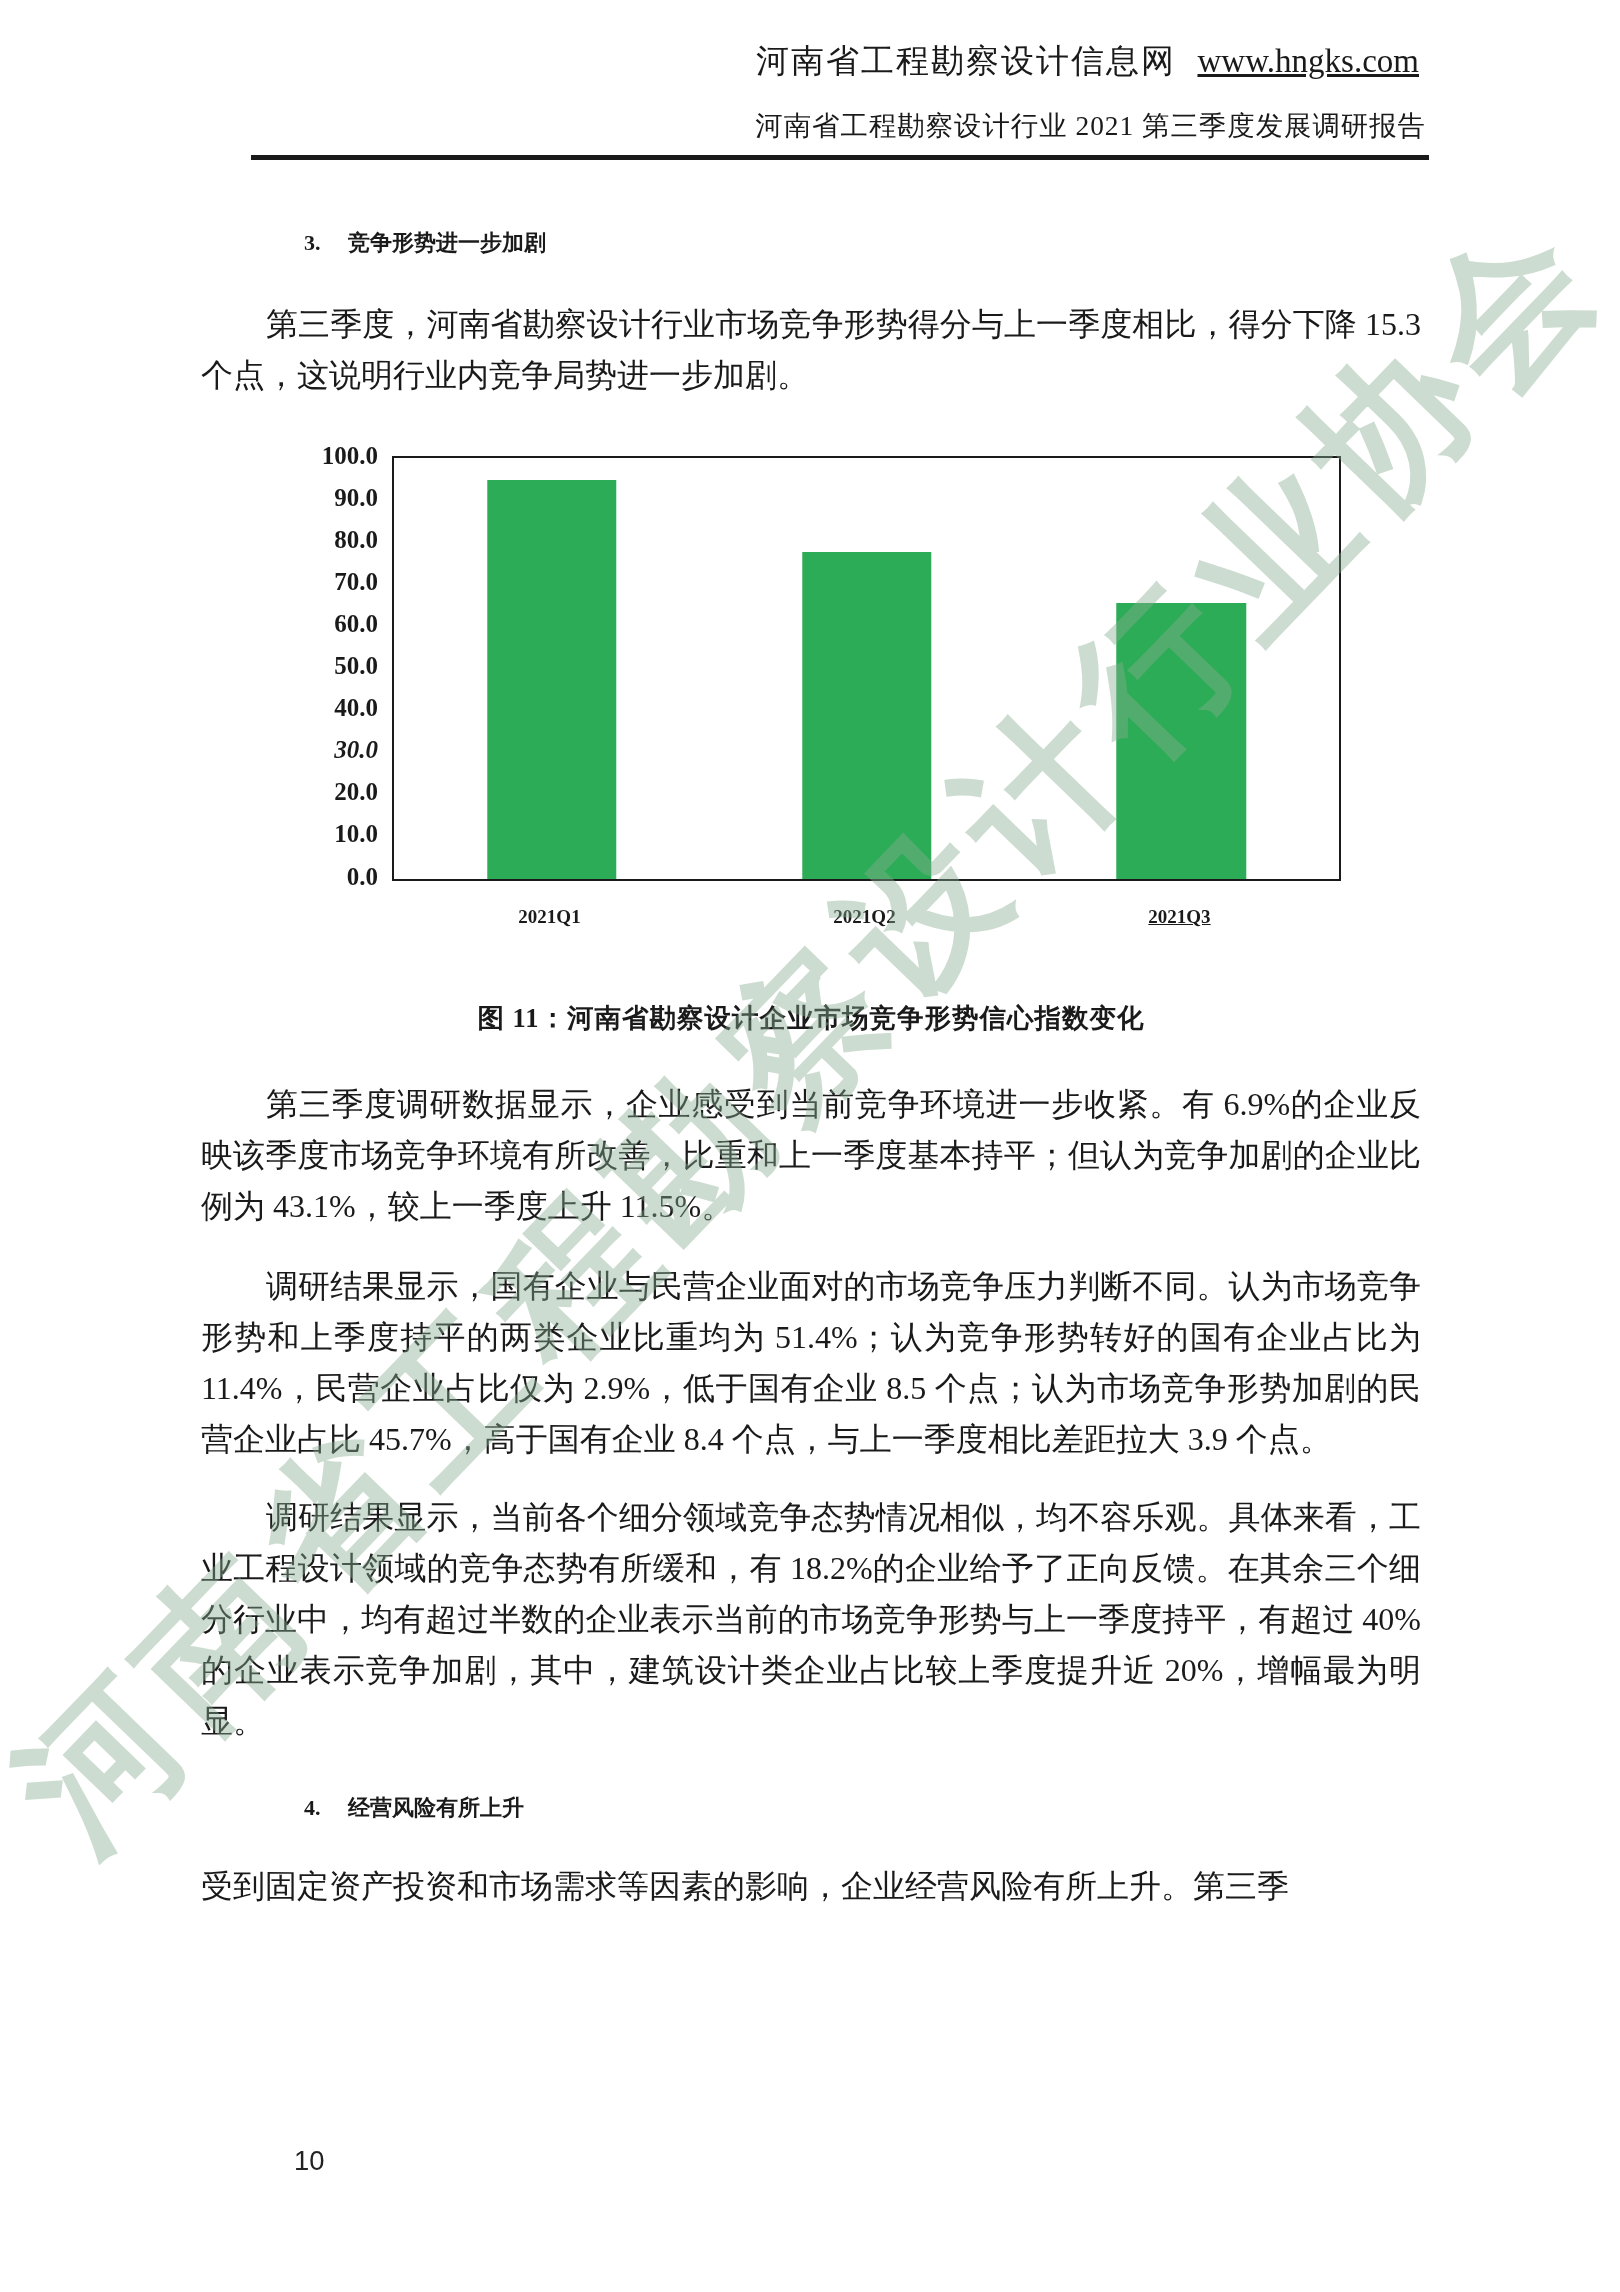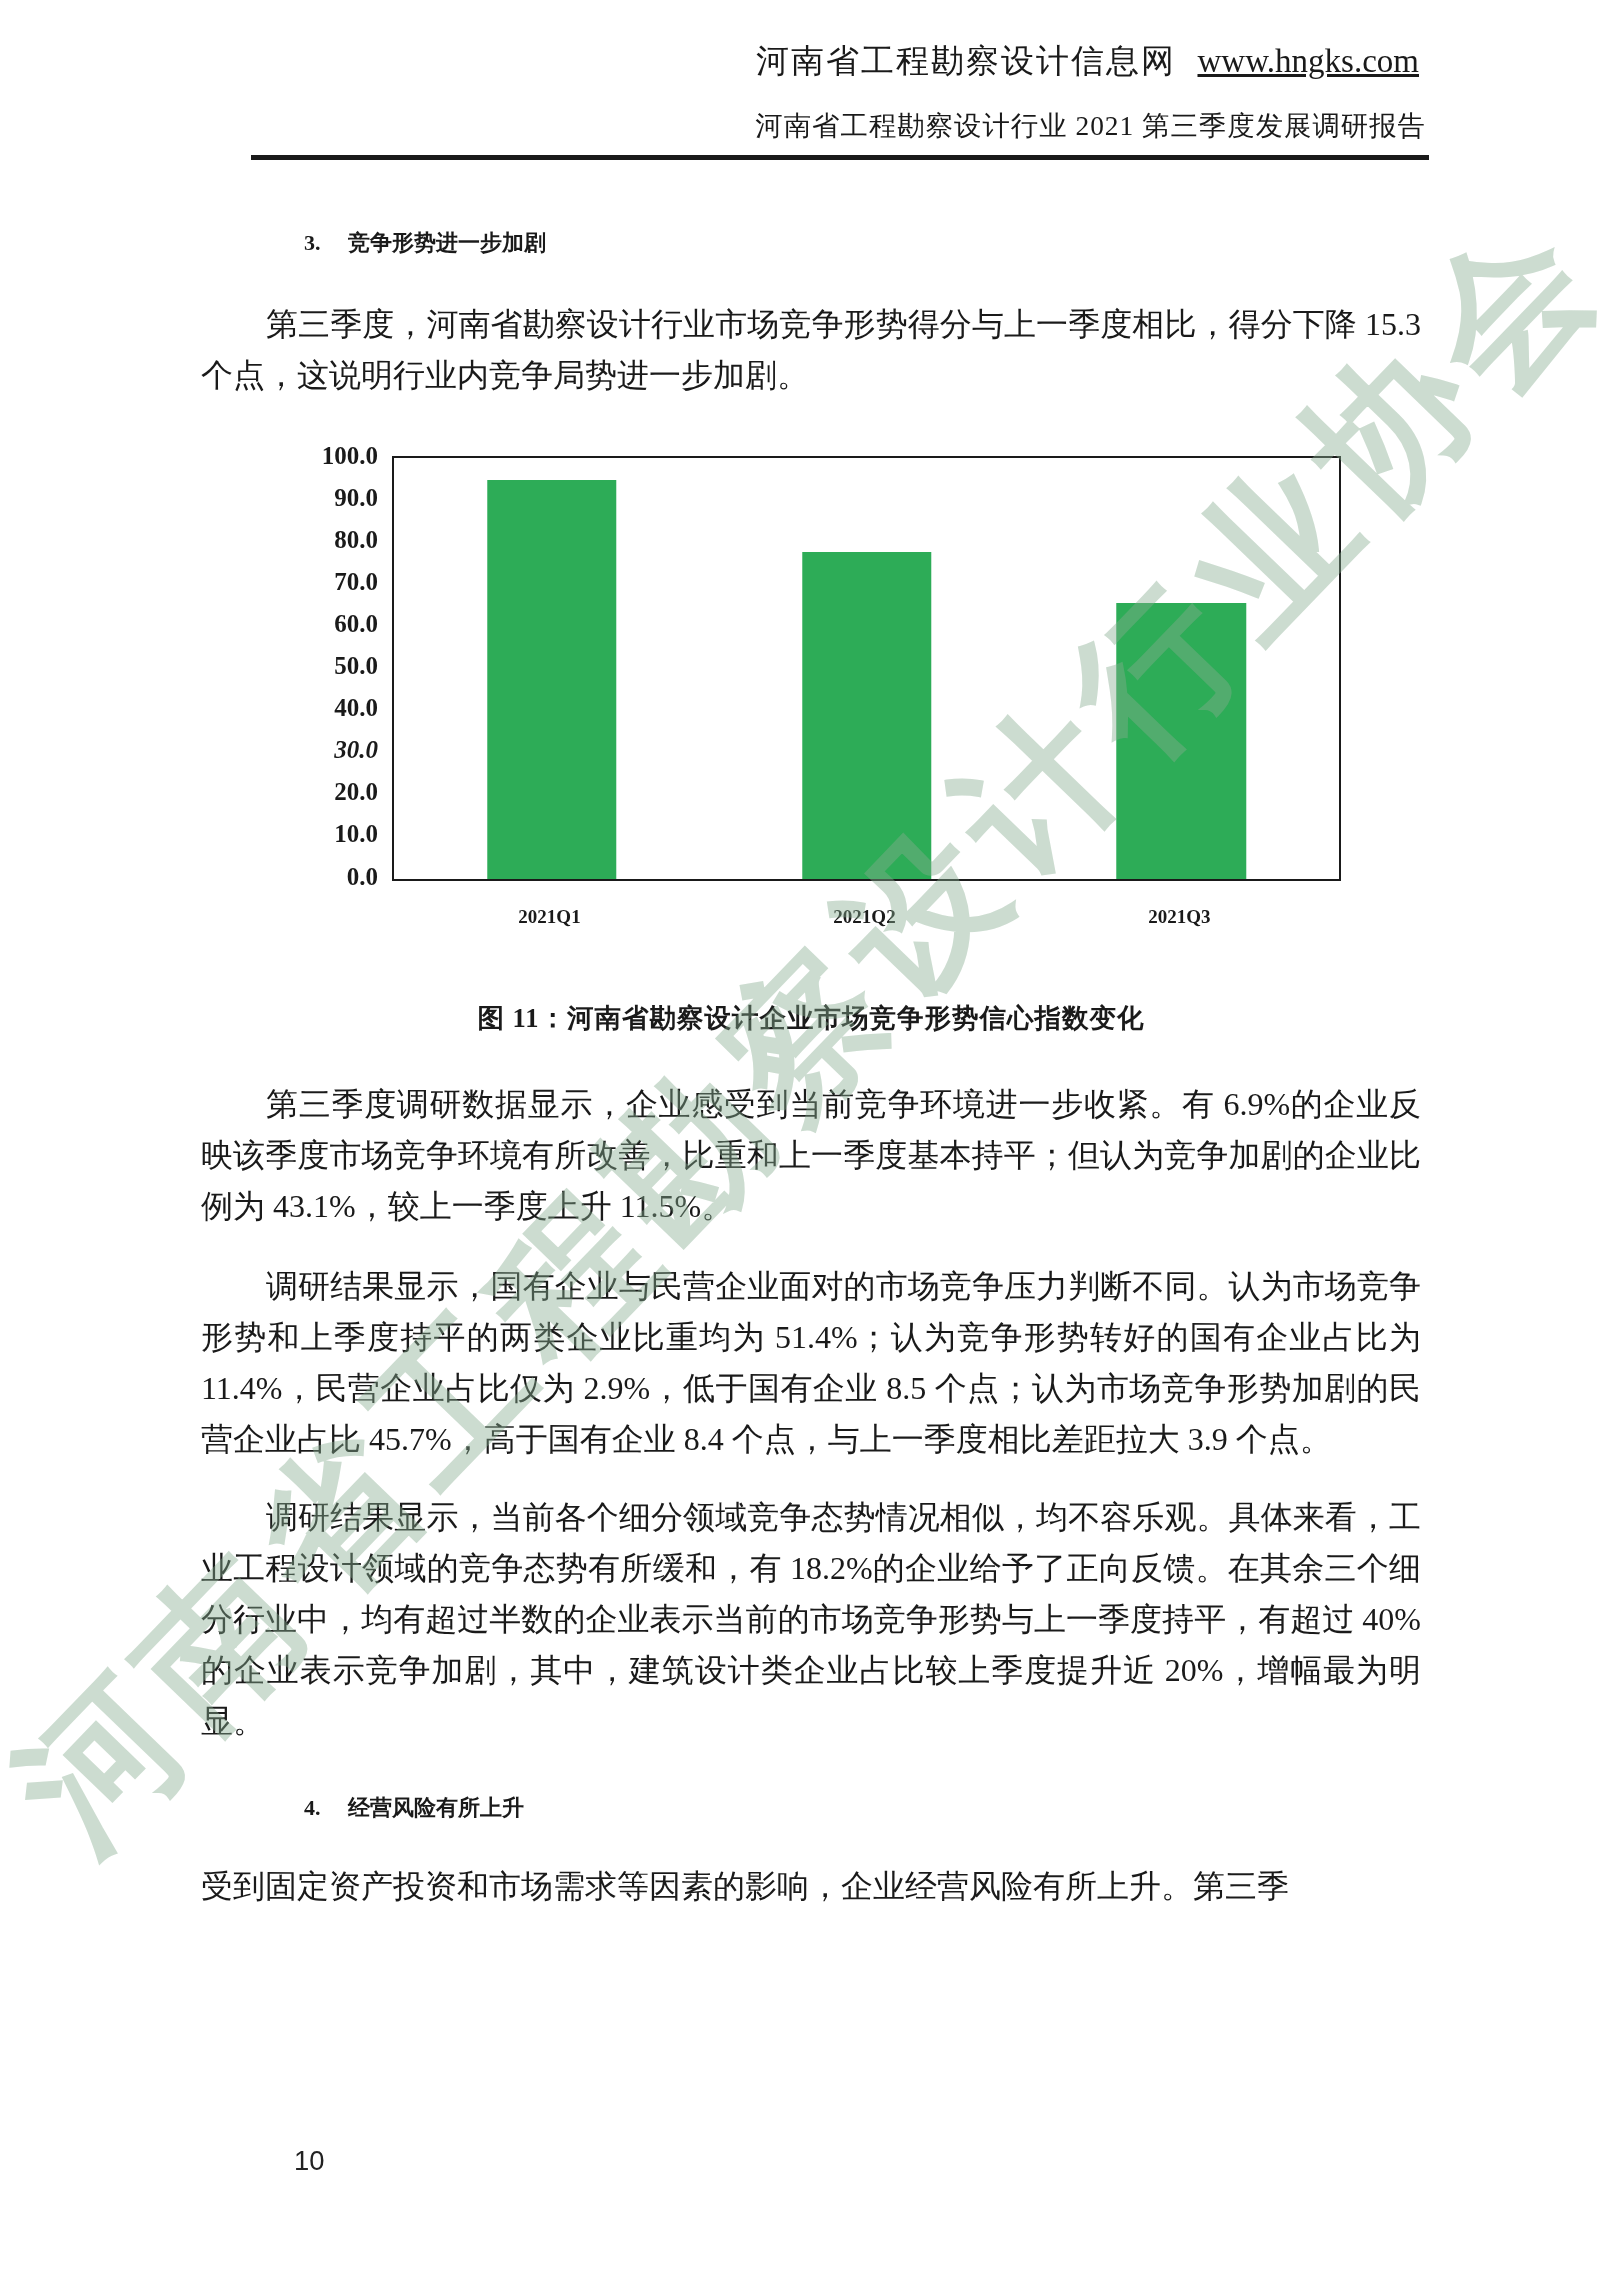--- a/index.html
+++ b/index.html
@@ -138,21 +138,21 @@
           <div class="ytick" style="top: 100%;">0.0</div>
         </div>
       <div class="plot" id="plot">
           <div class="bar" style="height: 94.6%; left: 16.6667%; background: rgb(45, 172, 87);"></div>
           <div class="bar" style="height: 77.5%; left: 50%; background: rgb(45, 172, 87);"></div>
           <div class="bar" style="height: 65.5%; left: 83.3333%; background: rgb(45, 172, 87);"></div>
         </div>
       <div class="xlabels" id="xlabels">
           <div class="xlabel" style="left: 16.6667%;">2021Q1</div>
           <div class="xlabel" style="left: 50%;">2021Q2</div>
-          <div class="xlabel" style="left: 83.3333%;">2021Q3</div>
+          <div class="xlabel" style="left: 83.3333%; text-decoration: underline;">2021Q3</div>
         </div>
     </div>
 
     <p class="fig-caption">图 11：河南省勘察设计企业市场竞争形势信心指数变化</p>
 
     <p class="para indent p3">第三季度调研数据显示，企业感受到当前竞争环境进一步收紧。有 6.9%的企业反映该季度市场竞争环境有所改善，比重和上一季度基本持平；但认为竞争加剧的企业比例为 43.1%，较上一季度上升 11.5%。</p>
 
     <p class="para indent p4">调研结果显示，国有企业与民营企业面对的市场竞争压力判断不同。认为市场竞争形势和上季度持平的两类企业比重均为 51.4%；认为竞争形势转好的国有企业占比为 11.4%，民营企业占比仅为 2.9%，低于国有企业 8.5 个点；认为市场竞争形势加剧的民营企业占比 45.7%，高于国有企业 8.4 个点，与上一季度相比差距拉大 3.9 个点。</p>
 
     <p class="para indent p5">调研结果显示，当前各个细分领域竞争态势情况相似，均不容乐观。具体来看，工业工程设计领域的竞争态势有所缓和，有 18.2%的企业给予了正向反馈。在其余三个细分行业中，均有超过半数的企业表示当前的市场竞争形势与上一季度持平，有超过 40%的企业表示竞争加剧，其中，建筑设计类企业占比较上季度提升近 20%，增幅最为明显。</p>

